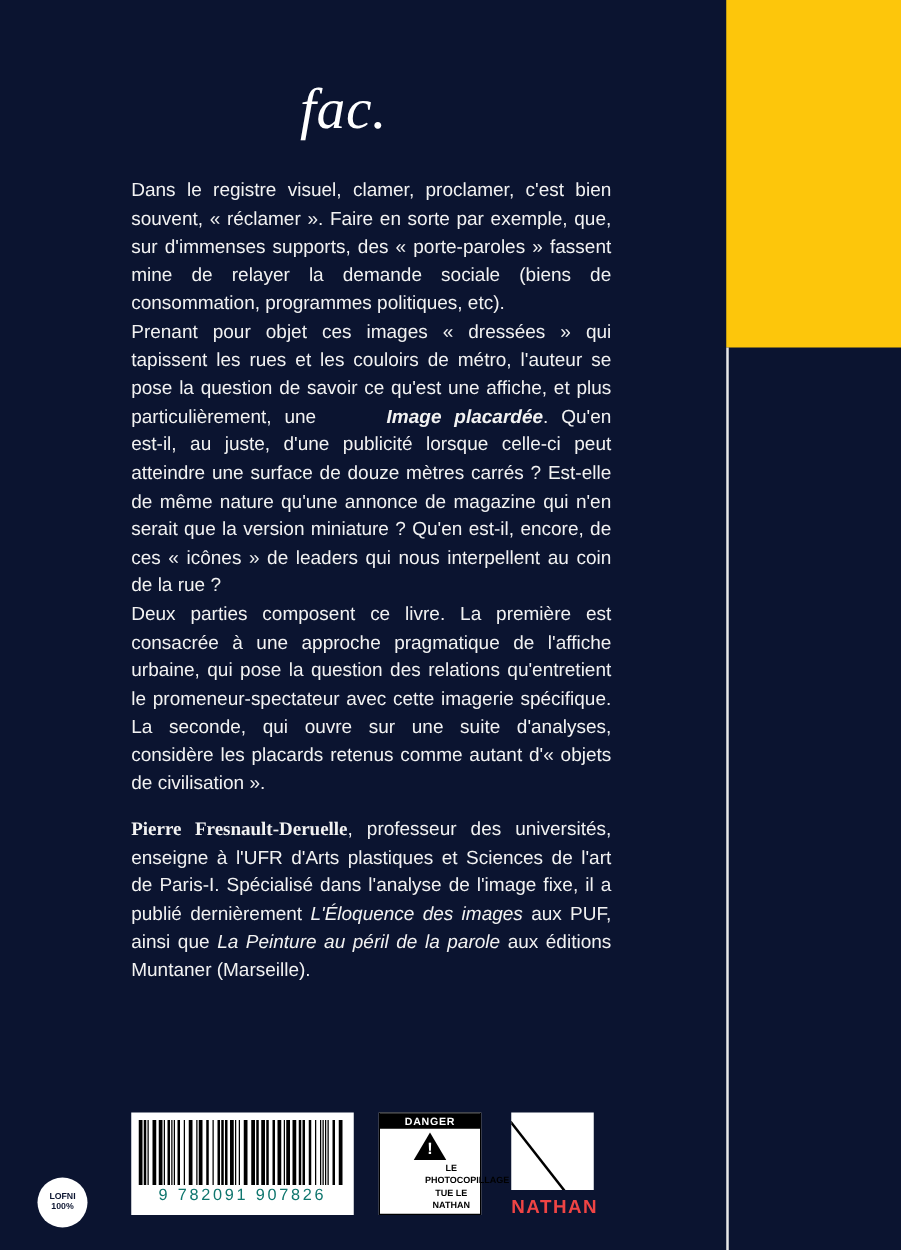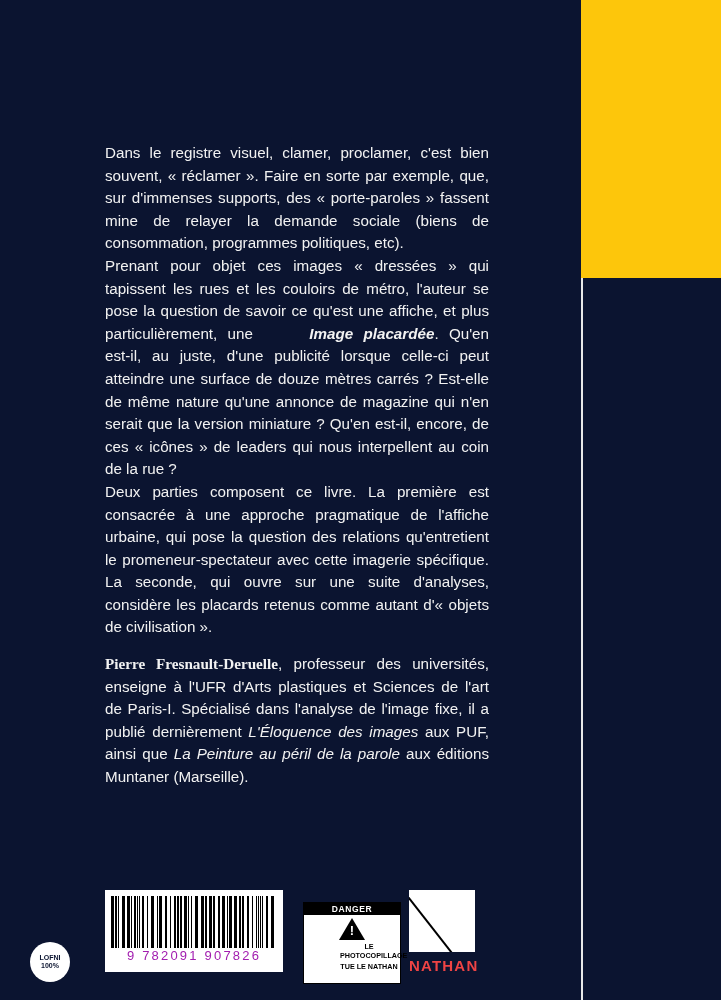--- a/index.html
+++ b/index.html
@@ -117,30 +117,30 @@
     display: block;
   }
   .barcode-digits {
     position: absolute;
     left: 4px;
     top: 58px;
     width: 170px;
     font-family: "Liberation Sans", sans-serif;
     font-size: 13px;
     letter-spacing: 2.2px;
-    color: #a21caf;
+    color: #0f766e;
     text-align: center;
   }
 
   
   .danger-box {
     position: absolute;
     left: 198px;
-    top: 12px;
-    width: 98px;
+    top: 0px;
+    width: 82px;
     height: 82px;
     background: #ffffff;
     border: 1px solid #000;
     box-sizing: border-box;
     text-align: center;
   }
   .danger-head {
     background: #000;
     color: #fff;
     font-size: 8.5px;
@@ -237,20 +237,21 @@
   }
 </style>
 </head>
 <body>
 
 <div class="page">
 
   <div class="yellow-block"></div>
   <div class="right-rule"></div>
 
+  <div class="fac-title">fac.</div>
 
   <div class="body-col">
     <p>Dans le registre visuel, clamer, proclamer, c'est bien souvent, « réclamer ». Faire en sorte par exemple, que, sur d'immenses supports, des « porte-paroles » fassent mine de relayer la demande sociale (biens de consommation, programmes politiques, etc).</p>
     <p><span>Prenant pour objet ces images « dressées » qui tapissent les rues et les couloirs de métro, l'auteur se pose la question de savoir ce qu'est une affiche, et plus particulièrement, une </span><span class="bold-italic">Image placardée</span><span>. Qu'en est-il, au juste, d'une publicité lorsque celle-ci peut atteindre une surface de douze mètres carrés ? Est-elle de même nature qu'une annonce de magazine qui n'en serait que la version miniature ? Qu'en est-il, encore, de ces « icônes » de leaders qui nous interpellent au coin de la rue ?</span></p>
     <p>Deux parties composent ce livre. La première est consacrée à une approche pragmatique de l'affiche urbaine, qui pose la question des relations qu'entretient le promeneur-spectateur avec cette imagerie spécifique. La seconde, qui ouvre sur une suite d'analyses, considère les placards retenus comme autant d'« objets de civilisation ».</p>
     <p class="spaced"><span class="bold">Pierre Fresnault-Deruelle</span><span>, professeur des universités, enseigne à l'UFR d'Arts plastiques et Sciences de l'art de Paris-I. Spécialisé dans l'analyse de l'image fixe, il a publié dernièrement </span><span class="italic">L'Éloquence des images</span><span> aux PUF, ainsi que </span><span class="italic">La Peinture au péril de la parole</span><span> aux éditions Muntaner (Marseille).</span></p>
   </div>
 
   <div class="bottom-row">
 

